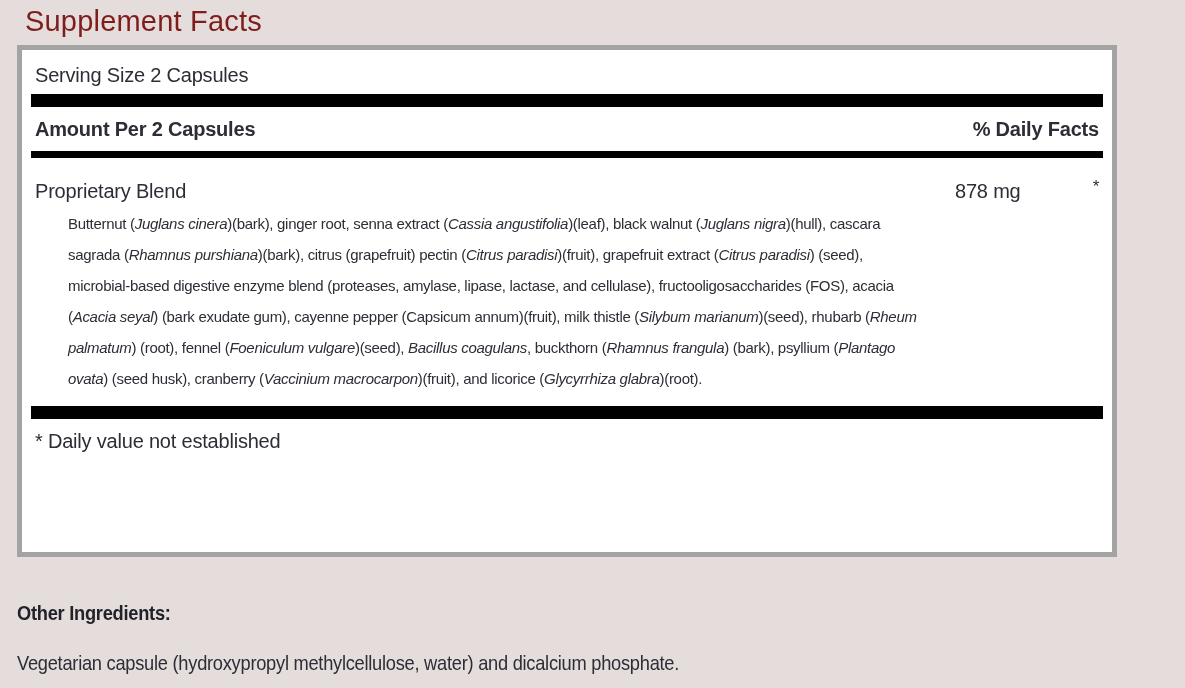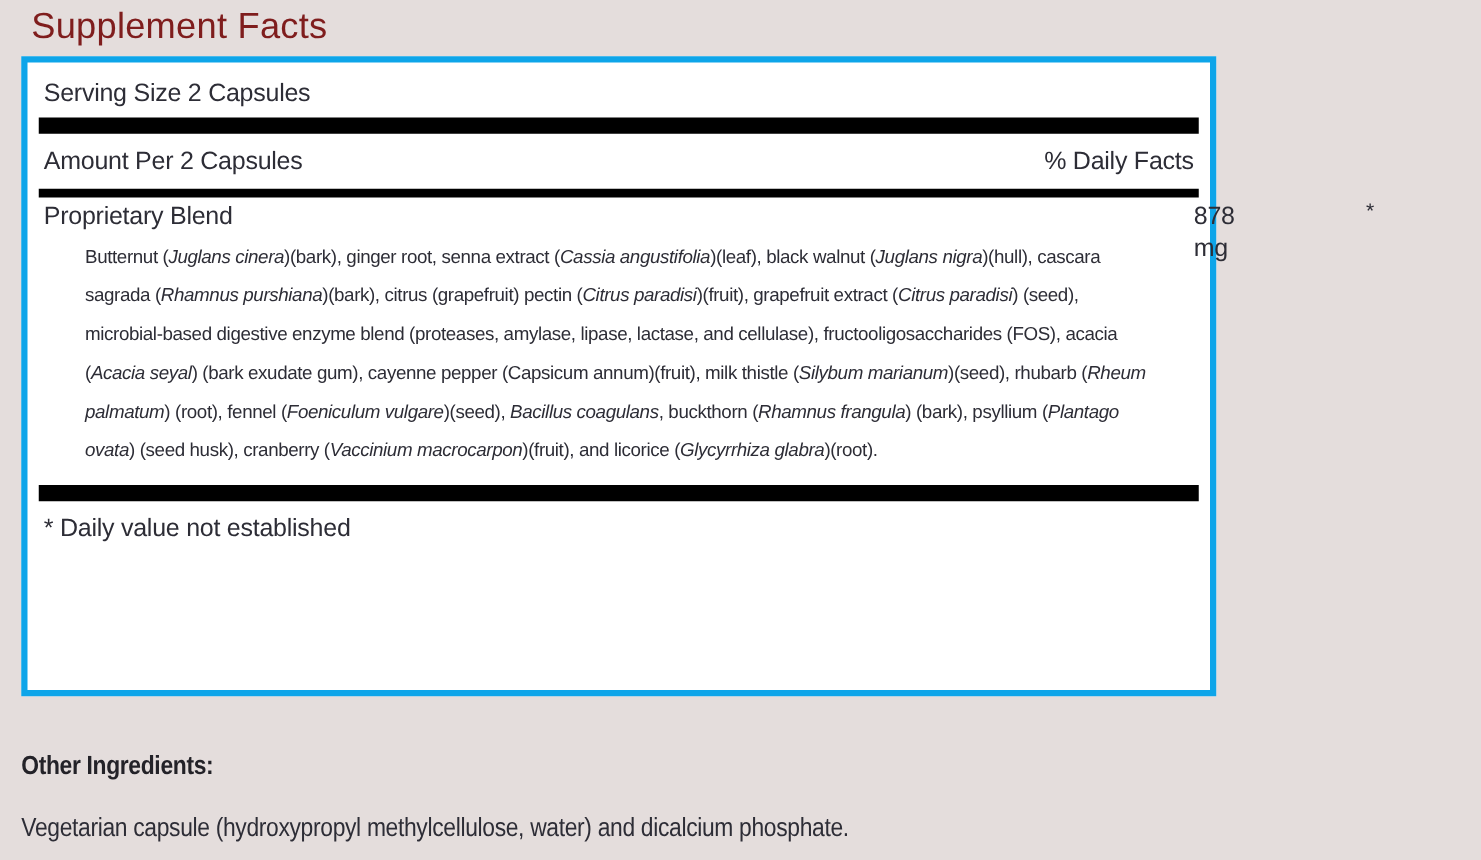--- a/index.html
+++ b/index.html
@@ -15,49 +15,49 @@
     position: absolute;
     left: 25px; top: 5px;
     font-size: 29px;
     font-weight: 400;
     color: #7f1d1d;
     letter-spacing: 0.2px;
   }
   .facts-panel {
     position: absolute;
     left: 17px; top: 45px;
-    width: 956px; height: 512px;
+    width: 1100px; height: 512px;
     background: #ffffff;
-    border: 5px solid #0ea5e9;
+    border: 5px solid #a3a3a3;
   }
   .panel-inner {
     padding: 0 9px;
   }
   .serving-size {
     font-size: 20px;
     line-height: 26px;
     padding: 12px 4px 6px 4px;
     letter-spacing: -0.2px;
   }
   .bar { background: #000000; width: 100%; }
   .bar-thick { height: 13px; }
   .bar-thin  { height: 7px; }
   .header-row {
     display: flex;
     justify-content: space-between;
     align-items: center;
     font-size: 20px;
-    font-weight: normal;
+    font-weight: bold;
     line-height: 26px;
     padding: 9px 4px;
     letter-spacing: -0.2px;
   }
   .blend-row {
     position: relative;
-    margin-top: 2px;
+    margin-top: 20px;
     padding: 0 4px;
     font-size: 20px;
     line-height: 26px;
     letter-spacing: -0.2px;
   }
   .blend-amount {
     position: absolute;
     left: 924px; top: 0;
     letter-spacing: -0.2px;
   }

